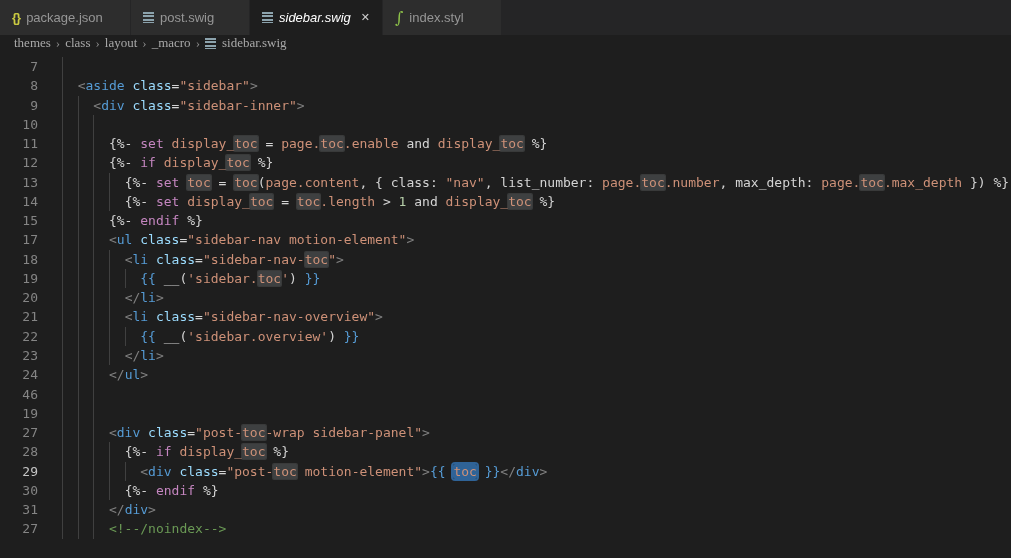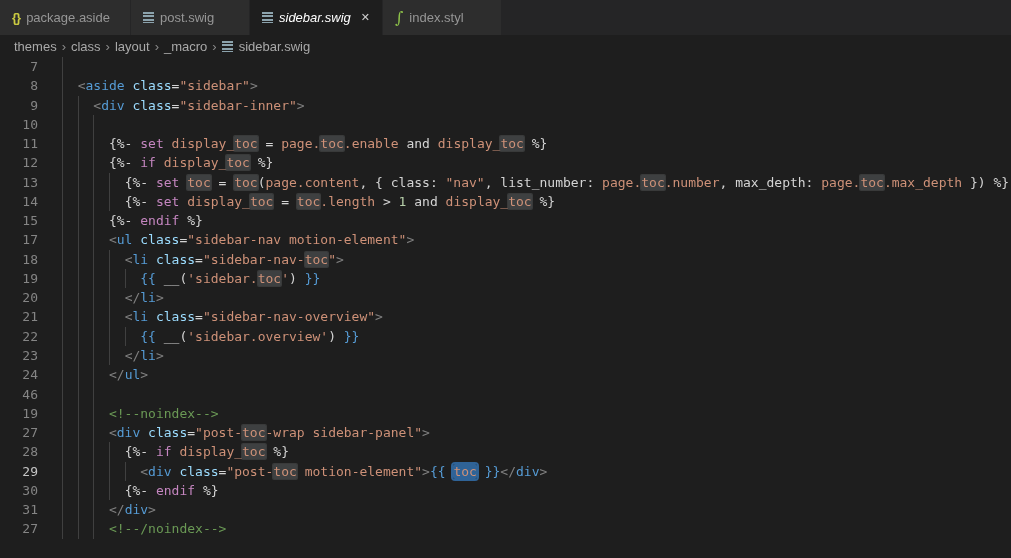--- a/index.html
+++ b/index.html
@@ -26,22 +26,22 @@
   .icon-json { font-weight:700; letter-spacing:-1px; font-size:13px; }
   .icon-lines {
     width:11px; height:11px;
     background:repeating-linear-gradient(to bottom, currentColor 0 2px, transparent 2px 3.4px);
   }
   .icon-stylus { font-style:italic; font-size:16px; line-height:11px; font-family:"DejaVu Serif",serif; }
   .close { margin-left:10px; font-size:11px; color:#d0d0d0; }
 
   
   .breadcrumbs {
-    height:22px; display:flex; align-items:center; padding-left:14px;
-    font-size:13px; color:#a9a9a9; background:#1e1e1e; white-space:nowrap;
+    height:22px; display:flex; align-items:flex-start; padding-left:14px;
+    font-size:13px; color:#a9a9a9; background:#1e1e1e; white-space:nowrap;font-family:Liberation Serif, serif;
   }
   .crumb { cursor:pointer; }
   .crumb-sep { margin:0 5px; color:#8a8a8a; font-size:13px; }
   .crumb-file { display:flex; align-items:center; cursor:pointer; }
   .crumb-file .icon-lines { margin-right:6px; }
 
   
   .editor {
     position:relative; height:501px; overflow:hidden;
     font-family:"DejaVu Sans Mono", monospace; font-size:13px;
@@ -65,21 +65,21 @@
     border-radius:2px;
   }
 </style>
 </head>
 <body>
 
 <div class="window">
   <div class="tabbar" id="tabbar">
       <div class="tab">
         <span class="icon icon-json" style="color: rgb(203, 203, 65);">{}</span>
-        <span class="label">package.aside</span>
+        <span class="label">package.json</span>
       </div>
       <div class="tab">
         <span class="icon icon-lines" style="color: rgb(140, 163, 173);"></span>
         <span class="label">post.swig</span>
       </div>
       <div class="tab active preview">
         <span class="icon icon-lines" style="color: rgb(140, 163, 173);"></span>
         <span class="label">sidebar.swig</span>
         <span class="close">✕</span>
       </div>
@@ -114,21 +114,21 @@
       <div class="line"><span class="ln">15</span><span class="guide" style="left: calc(0ch + 62px);"></span><span class="guide" style="left: calc(2ch + 62px);"></span><span class="guide" style="left: calc(4ch + 62px);"></span><span class="code">      <span style="color: rgb(212, 212, 212);">{%- </span><span style="color: rgb(197, 134, 192);">endif</span><span style="color: rgb(212, 212, 212);"> %}</span></span></div>
       <div class="line"><span class="ln">17</span><span class="guide" style="left: calc(0ch + 62px);"></span><span class="guide" style="left: calc(2ch + 62px);"></span><span class="guide" style="left: calc(4ch + 62px);"></span><span class="code">      <span style="color: rgb(128, 128, 128);">&lt;</span><span style="color: rgb(86, 156, 214);">ul</span><span style="color: rgb(212, 212, 212);"> </span><span style="color: rgb(156, 220, 254);">class</span><span style="color: rgb(212, 212, 212);">=</span><span style="color: rgb(206, 145, 120);">"sidebar-nav motion-element"</span><span style="color: rgb(128, 128, 128);">&gt;</span></span></div>
       <div class="line"><span class="ln">18</span><span class="guide" style="left: calc(0ch + 62px);"></span><span class="guide" style="left: calc(2ch + 62px);"></span><span class="guide" style="left: calc(4ch + 62px);"></span><span class="guide" style="left: calc(6ch + 62px);"></span><span class="code">        <span style="color: rgb(128, 128, 128);">&lt;</span><span style="color: rgb(86, 156, 214);">li</span><span style="color: rgb(212, 212, 212);"> </span><span style="color: rgb(156, 220, 254);">class</span><span style="color: rgb(212, 212, 212);">=</span><span style="color: rgb(206, 145, 120);">"sidebar-nav-</span><span class="hl" style="color: rgb(206, 145, 120);">toc</span><span style="color: rgb(206, 145, 120);">"</span><span style="color: rgb(128, 128, 128);">&gt;</span></span></div>
       <div class="line"><span class="ln">19</span><span class="guide" style="left: calc(0ch + 62px);"></span><span class="guide" style="left: calc(2ch + 62px);"></span><span class="guide" style="left: calc(4ch + 62px);"></span><span class="guide" style="left: calc(6ch + 62px);"></span><span class="guide" style="left: calc(8ch + 62px);"></span><span class="code">          <span style="color: rgb(86, 156, 214);">{{</span><span style="color: rgb(212, 212, 212);"> __(</span><span style="color: rgb(206, 145, 120);">'sidebar.</span><span class="hl" style="color: rgb(206, 145, 120);">toc</span><span style="color: rgb(206, 145, 120);">'</span><span style="color: rgb(212, 212, 212);">) </span><span style="color: rgb(86, 156, 214);">}}</span></span></div>
       <div class="line"><span class="ln">20</span><span class="guide" style="left: calc(0ch + 62px);"></span><span class="guide" style="left: calc(2ch + 62px);"></span><span class="guide" style="left: calc(4ch + 62px);"></span><span class="guide" style="left: calc(6ch + 62px);"></span><span class="code">        <span style="color: rgb(128, 128, 128);">&lt;/</span><span style="color: rgb(86, 156, 214);">li</span><span style="color: rgb(128, 128, 128);">&gt;</span></span></div>
       <div class="line"><span class="ln">21</span><span class="guide" style="left: calc(0ch + 62px);"></span><span class="guide" style="left: calc(2ch + 62px);"></span><span class="guide" style="left: calc(4ch + 62px);"></span><span class="guide" style="left: calc(6ch + 62px);"></span><span class="code">        <span style="color: rgb(128, 128, 128);">&lt;</span><span style="color: rgb(86, 156, 214);">li</span><span style="color: rgb(212, 212, 212);"> </span><span style="color: rgb(156, 220, 254);">class</span><span style="color: rgb(212, 212, 212);">=</span><span style="color: rgb(206, 145, 120);">"sidebar-nav-overview"</span><span style="color: rgb(128, 128, 128);">&gt;</span></span></div>
       <div class="line"><span class="ln">22</span><span class="guide" style="left: calc(0ch + 62px);"></span><span class="guide" style="left: calc(2ch + 62px);"></span><span class="guide" style="left: calc(4ch + 62px);"></span><span class="guide" style="left: calc(6ch + 62px);"></span><span class="guide" style="left: calc(8ch + 62px);"></span><span class="code">          <span style="color: rgb(86, 156, 214);">{{</span><span style="color: rgb(212, 212, 212);"> __(</span><span style="color: rgb(206, 145, 120);">'sidebar.overview'</span><span style="color: rgb(212, 212, 212);">) </span><span style="color: rgb(86, 156, 214);">}}</span></span></div>
       <div class="line"><span class="ln">23</span><span class="guide" style="left: calc(0ch + 62px);"></span><span class="guide" style="left: calc(2ch + 62px);"></span><span class="guide" style="left: calc(4ch + 62px);"></span><span class="guide" style="left: calc(6ch + 62px);"></span><span class="code">        <span style="color: rgb(128, 128, 128);">&lt;/</span><span style="color: rgb(86, 156, 214);">li</span><span style="color: rgb(128, 128, 128);">&gt;</span></span></div>
       <div class="line"><span class="ln">24</span><span class="guide" style="left: calc(0ch + 62px);"></span><span class="guide" style="left: calc(2ch + 62px);"></span><span class="guide" style="left: calc(4ch + 62px);"></span><span class="code">      <span style="color: rgb(128, 128, 128);">&lt;/</span><span style="color: rgb(86, 156, 214);">ul</span><span style="color: rgb(128, 128, 128);">&gt;</span></span></div>
       <div class="line"><span class="ln">46</span><span class="guide" style="left: calc(0ch + 62px);"></span><span class="guide" style="left: calc(2ch + 62px);"></span><span class="guide" style="left: calc(4ch + 62px);"></span><span class="code"></span></div>
-      <div class="line"><span class="ln">19</span><span class="guide" style="left: calc(0ch + 62px);"></span><span class="guide" style="left: calc(2ch + 62px);"></span><span class="guide" style="left: calc(4ch + 62px);"></span><span class="code">      <span style="color: rgb(106, 153, 85);">&lt;!--noindex--&gt;</span></span></div>
+      <div class="line"><span class="ln">19</span><span class="guide" style="left: calc(0ch + 62px);"></span><span class="guide" style="left: calc(2ch + 62px);"></span><span class="guide" style="left: calc(4ch + 62px);"></span></div>
       <div class="line"><span class="ln">27</span><span class="guide" style="left: calc(0ch + 62px);"></span><span class="guide" style="left: calc(2ch + 62px);"></span><span class="guide" style="left: calc(4ch + 62px);"></span><span class="code">      <span style="color: rgb(128, 128, 128);">&lt;</span><span style="color: rgb(86, 156, 214);">div</span><span style="color: rgb(212, 212, 212);"> </span><span style="color: rgb(156, 220, 254);">class</span><span style="color: rgb(212, 212, 212);">=</span><span style="color: rgb(206, 145, 120);">"post-</span><span class="hl" style="color: rgb(206, 145, 120);">toc</span><span style="color: rgb(206, 145, 120);">-wrap sidebar-panel"</span><span style="color: rgb(128, 128, 128);">&gt;</span></span></div>
       <div class="line"><span class="ln">28</span><span class="guide" style="left: calc(0ch + 62px);"></span><span class="guide" style="left: calc(2ch + 62px);"></span><span class="guide" style="left: calc(4ch + 62px);"></span><span class="guide" style="left: calc(6ch + 62px);"></span><span class="code">        <span style="color: rgb(212, 212, 212);">{%- </span><span style="color: rgb(197, 134, 192);">if</span><span style="color: rgb(212, 212, 212);"> </span><span style="color: rgb(206, 145, 120);">display_</span><span class="hl" style="color: rgb(206, 145, 120);">toc</span><span style="color: rgb(212, 212, 212);"> %}</span></span></div>
       <div class="line"><span class="ln cur">29</span><span class="guide" style="left: calc(0ch + 62px);"></span><span class="guide" style="left: calc(2ch + 62px);"></span><span class="guide" style="left: calc(4ch + 62px);"></span><span class="guide" style="left: calc(6ch + 62px);"></span><span class="guide" style="left: calc(8ch + 62px);"></span><span class="code">          <span style="color: rgb(128, 128, 128);">&lt;</span><span style="color: rgb(86, 156, 214);">div</span><span style="color: rgb(212, 212, 212);"> </span><span style="color: rgb(156, 220, 254);">class</span><span style="color: rgb(212, 212, 212);">=</span><span style="color: rgb(206, 145, 120);">"post-</span><span class="hl" style="color: rgb(206, 145, 120);">toc</span><span style="color: rgb(206, 145, 120);"> motion-element"</span><span style="color: rgb(128, 128, 128);">&gt;</span><span style="color: rgb(86, 156, 214);">{{</span><span style="color: rgb(212, 212, 212);"> </span><span class="sel" style="color: rgb(206, 145, 120);">toc</span><span style="color: rgb(212, 212, 212);"> </span><span style="color: rgb(86, 156, 214);">}}</span><span style="color: rgb(128, 128, 128);">&lt;/</span><span style="color: rgb(86, 156, 214);">div</span><span style="color: rgb(128, 128, 128);">&gt;</span></span></div>
       <div class="line"><span class="ln">30</span><span class="guide" style="left: calc(0ch + 62px);"></span><span class="guide" style="left: calc(2ch + 62px);"></span><span class="guide" style="left: calc(4ch + 62px);"></span><span class="guide" style="left: calc(6ch + 62px);"></span><span class="code">        <span style="color: rgb(212, 212, 212);">{%- </span><span style="color: rgb(197, 134, 192);">endif</span><span style="color: rgb(212, 212, 212);"> %}</span></span></div>
       <div class="line"><span class="ln">31</span><span class="guide" style="left: calc(0ch + 62px);"></span><span class="guide" style="left: calc(2ch + 62px);"></span><span class="guide" style="left: calc(4ch + 62px);"></span><span class="code">      <span style="color: rgb(128, 128, 128);">&lt;/</span><span style="color: rgb(86, 156, 214);">div</span><span style="color: rgb(128, 128, 128);">&gt;</span></span></div>
       <div class="line"><span class="ln">27</span><span class="guide" style="left: calc(0ch + 62px);"></span><span class="guide" style="left: calc(2ch + 62px);"></span><span class="guide" style="left: calc(4ch + 62px);"></span><span class="code">      <span style="color: rgb(106, 153, 85);">&lt;!--/noindex--&gt;</span></span></div>
     </div>
 </div>
 
 </body></html>

